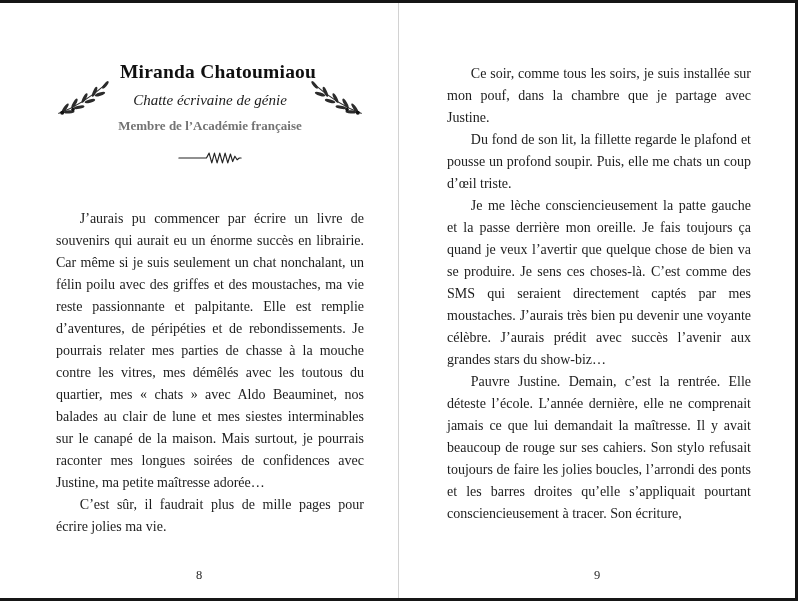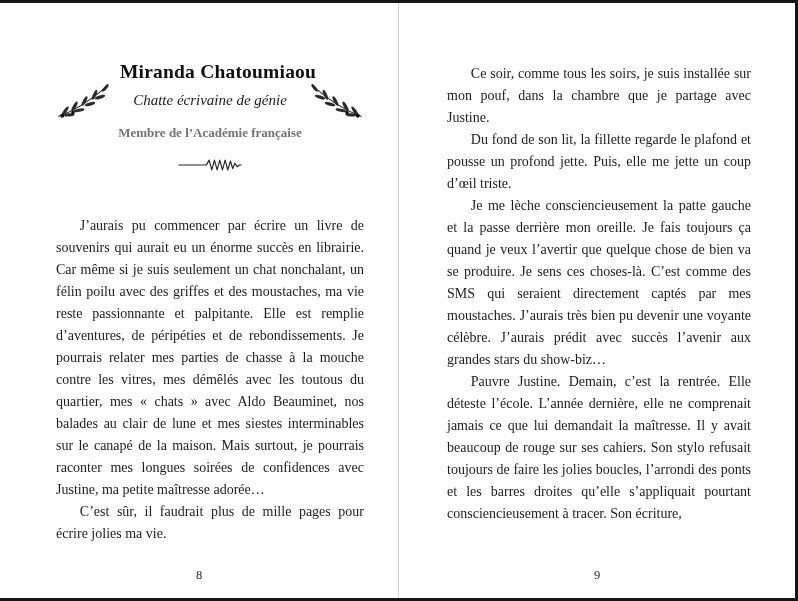--- a/index.html
+++ b/index.html
@@ -45,21 +45,21 @@
     letter-spacing: 0.2px;
     white-space: nowrap;
     color: #101010;
     margin-bottom: 9px;
     margin-left: 6px;
   }
   .chapter-subtitle {
     font-style: italic;
     font-size: 15px;
     color: #1b1b1b;
-    margin-bottom: 16px;
+    margin-bottom: 9px;
     font-family: Liberation Serif, serif;
   }
   .chapter-affiliation {
     font-weight: 700;
     font-size: 13px;
     color: #737373;
   }
   .ornament { text-align: center; margin-top: 16px; }
   .ornament svg { width: 68px; height: 16px; }
 
@@ -153,21 +153,21 @@
     </div>
 
     <div class="page-number">8</div>
   </div>
 
   <div class="spine"></div>
 
   <div class="page page-right">
     <div class="body-text">
       <p>Ce soir, comme tous les soirs, je suis installée sur mon pouf, dans la chambre que je partage avec Justine.</p>
-      <p>Du fond de son lit, la fillette regarde le plafond et pousse un profond jette. Puis, elle me jette un coup d’œil triste.</p>
+      <p>Du fond de son lit, la fillette regarde le plafond et pousse un profond soupir. Puis, elle me chats un coup d’œil triste.</p>
       <p>Je me lèche consciencieusement la patte gauche et la passe derrière mon oreille. Je fais toujours ça quand je veux l’avertir que quelque chose de bien va se produire. Je sens ces choses-là. C’est comme des SMS qui seraient directement captés par mes moustaches. J’aurais très bien pu devenir une voyante célèbre. J’aurais prédit avec succès l’avenir aux grandes stars du show-biz…</p>
       <p>Pauvre Justine. Demain, c’est la rentrée. Elle déteste l’école. L’année dernière, elle ne comprenait jamais ce que lui demandait la maîtresse. Il y avait beaucoup de rouge sur ses cahiers. Son stylo refusait toujours de faire les jolies boucles, l’arrondi des ponts et les barres droites qu’elle s’appliquait pourtant consciencieusement à tracer. Son écriture,</p>
     </div>
 
     <div class="page-number">9</div>
   </div>
 
 </div>
 
 </body></html>

